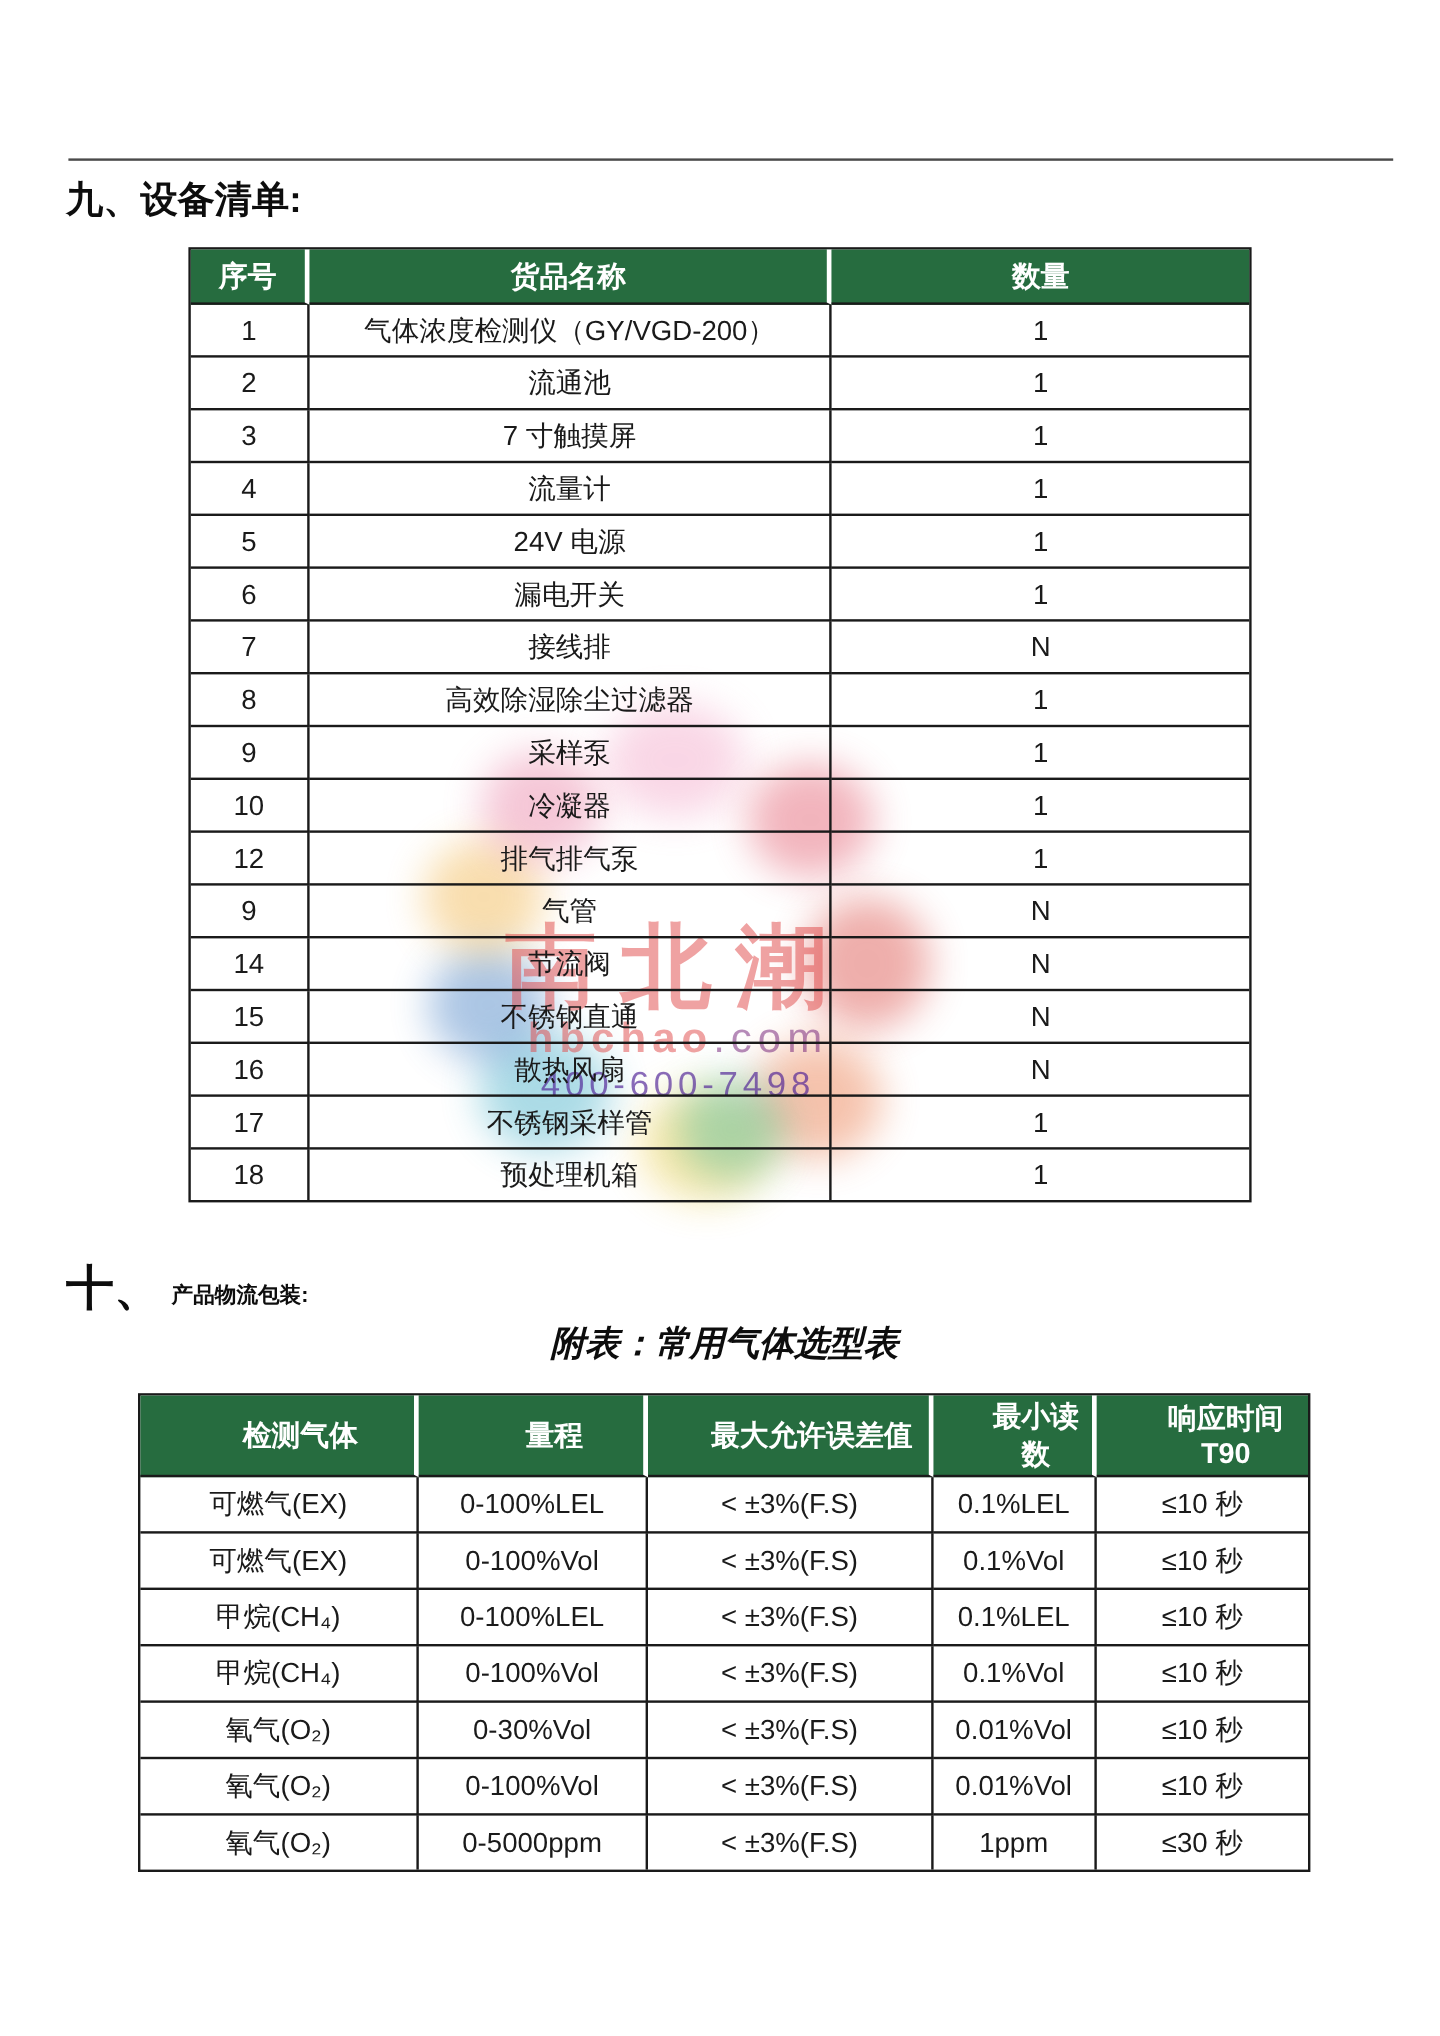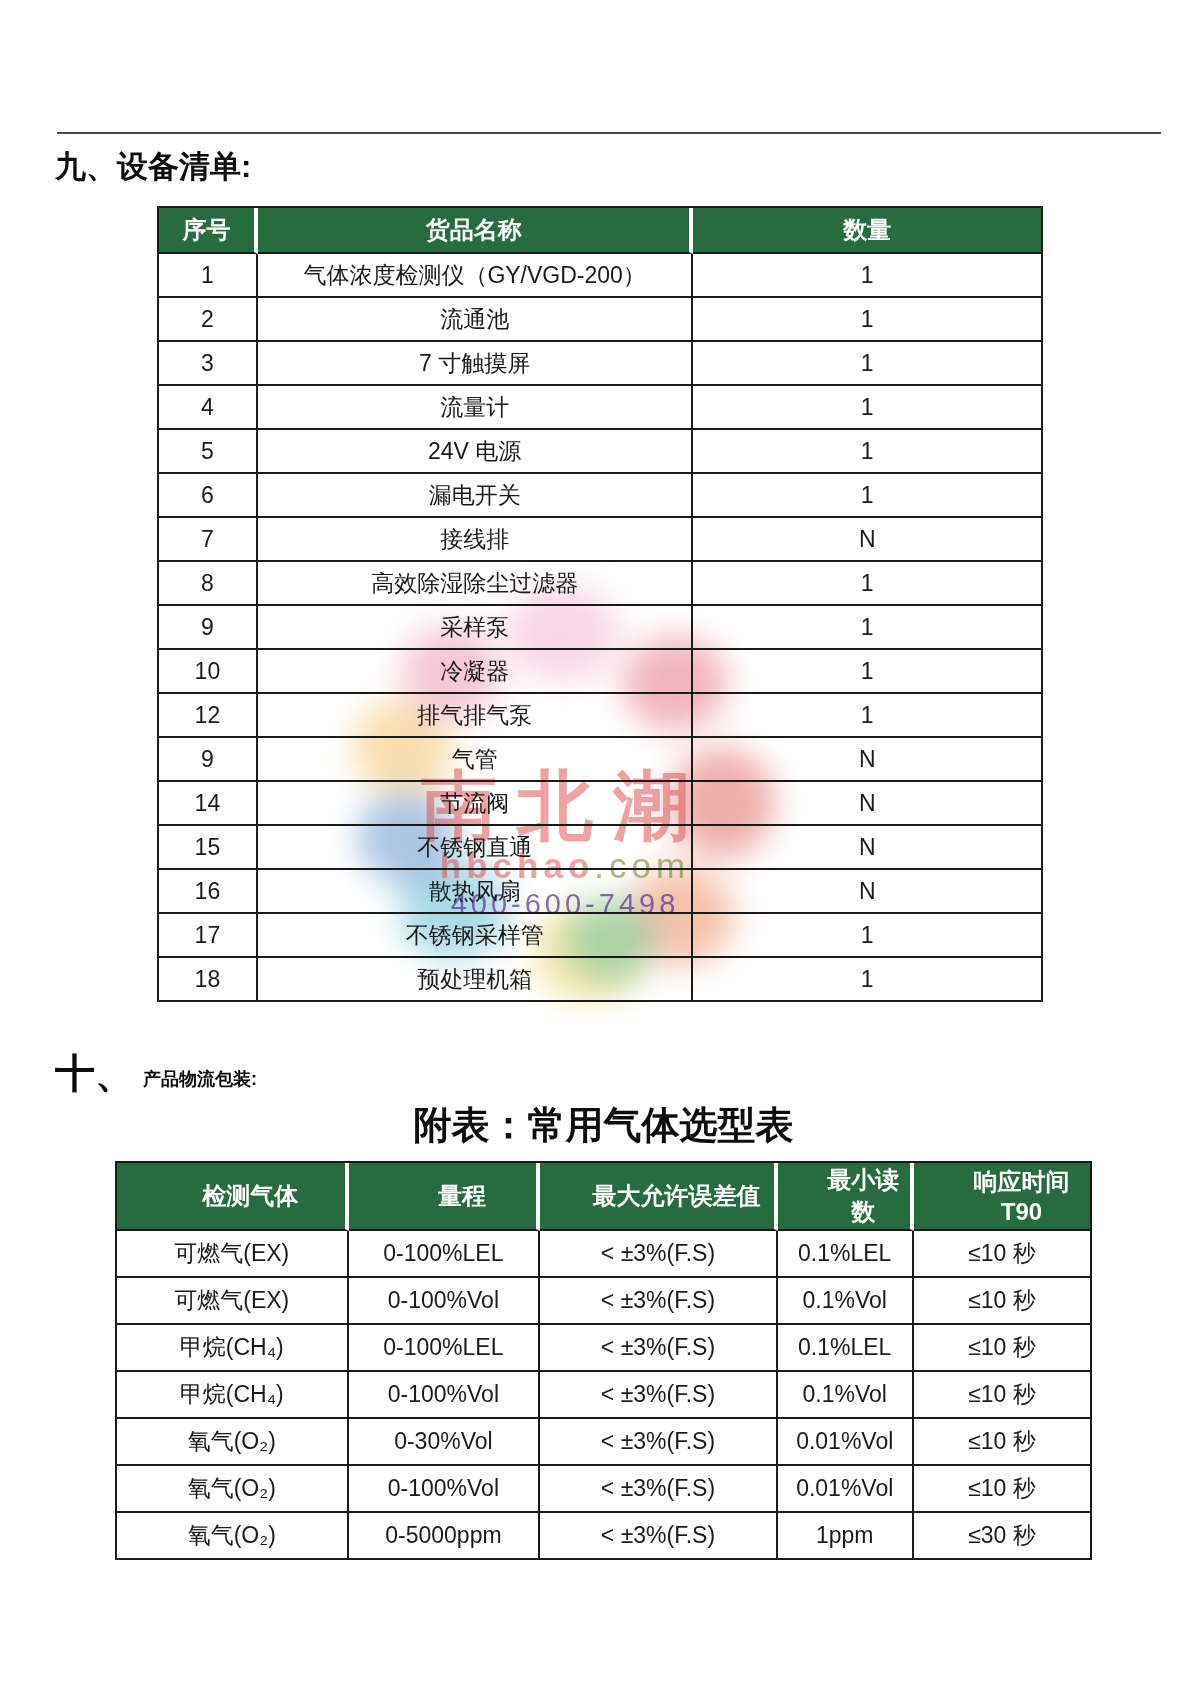--- a/index.html
+++ b/index.html
@@ -10,21 +10,21 @@
   }
   
   .top-rule{position:absolute;left:57px;top:132px;width:1104px;height:2px;background:#4a4a4a;}
   
   .h-sec{position:absolute;left:55px;font-weight:bold;color:#0d0d0d;white-space:nowrap;}
   .h1{top:146px;font-size:31px;}
   .h2{top:1046px;}
   .h2 .big{font-size:40px;font-weight:bold;vertical-align:baseline;}
   .h2 .small{font-size:18px;font-weight:bold;vertical-align:2px;margin-left:8px;}
   .sub-title{position:absolute;left:115px;width:977px;top:1100px;text-align:center;
-    font-size:38px;font-weight:bold;color:#0d0d0d;}
+    font-size:29px;font-weight:bold;color:#0d0d0d;font-style:italic;}
   
   table{border-collapse:separate;border-spacing:0;position:absolute;z-index:2;
     table-layout:fixed;background:transparent;}
   th,td{text-align:center;vertical-align:middle;font-weight:normal;overflow:hidden;}
   th{background:#266C3F;color:#ffffff;font-weight:bold;font-size:24px;
      border-right:4px solid #ffffff;border-bottom:2px solid #1a1a1a;}
   th:last-child{border-right:none;}
   td{font-size:23px;border-right:2px solid #1a1a1a;border-bottom:2px solid #1a1a1a;background:transparent;}
   td:last-child{border-right:none;}
   tbody tr:last-child td{border-bottom:none;margin-left:12px;}
@@ -45,21 +45,21 @@
   .b6{left:44px;top:262px;width:110px;height:100px;background:#38aac4;}
   .b7{left:2px;top:192px;width:100px;height:95px;background:#3a78c0;}
   .b8{left:-2px;top:102px;width:100px;height:95px;background:#f0b040;}
   .b9{left:46px;top:28px;width:100px;height:92px;background:#e87aa0;}
   .b10{left:210px;top:300px;width:90px;height:85px;background:#46b89a;}
   .wm-name{position:absolute;left:0;right:0;top:158px;text-align:center;
     font-size:76px;font-weight:bold;color:#e04848;letter-spacing:20px;opacity:.5;white-space:nowrap;}
   .wm-domain{position:absolute;left:0;right:0;top:248px;text-align:center;
     font-size:35px;font-weight:bold;letter-spacing:5px;opacity:.5;white-space:nowrap;}
   .wm-domain .red{color:#e04848;}
-  .wm-domain .gray{color:#4d7c0f;font-weight:normal;}
+  .wm-domain .gray{color:#701a75;font-weight:normal;}
   .wm-phone{position:absolute;left:0;right:0;top:290px;text-align:center;
     font-size:29px;color:#4c1d95;letter-spacing:4px;opacity:.65;white-space:nowrap;}
 </style>
 </head>
 <body>
 
 <div class="top-rule"></div>
 
 <div class="h-sec h1">九、设备清单:</div>
 

